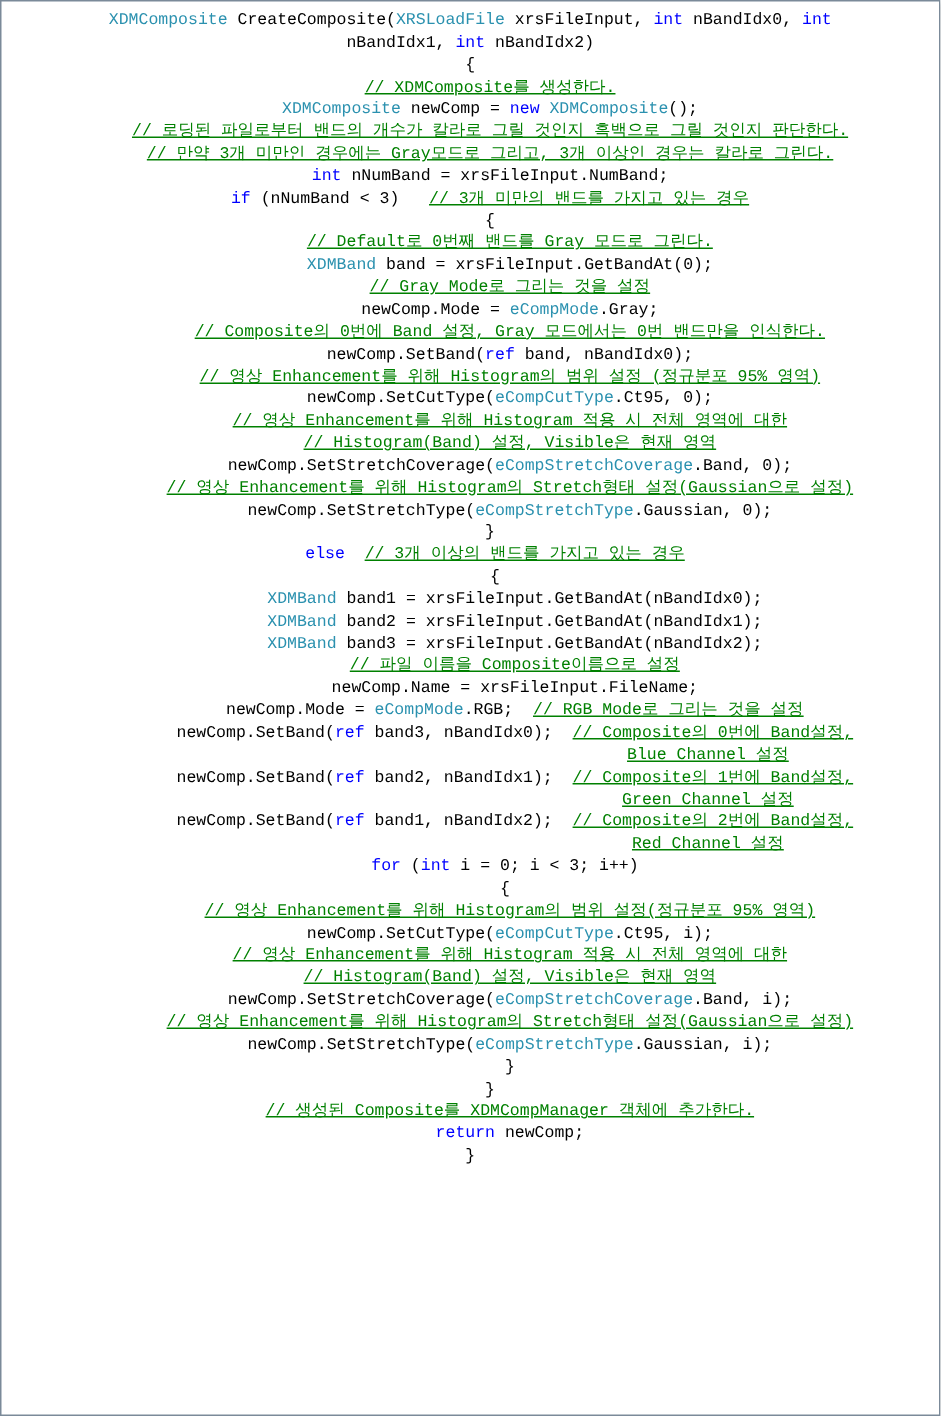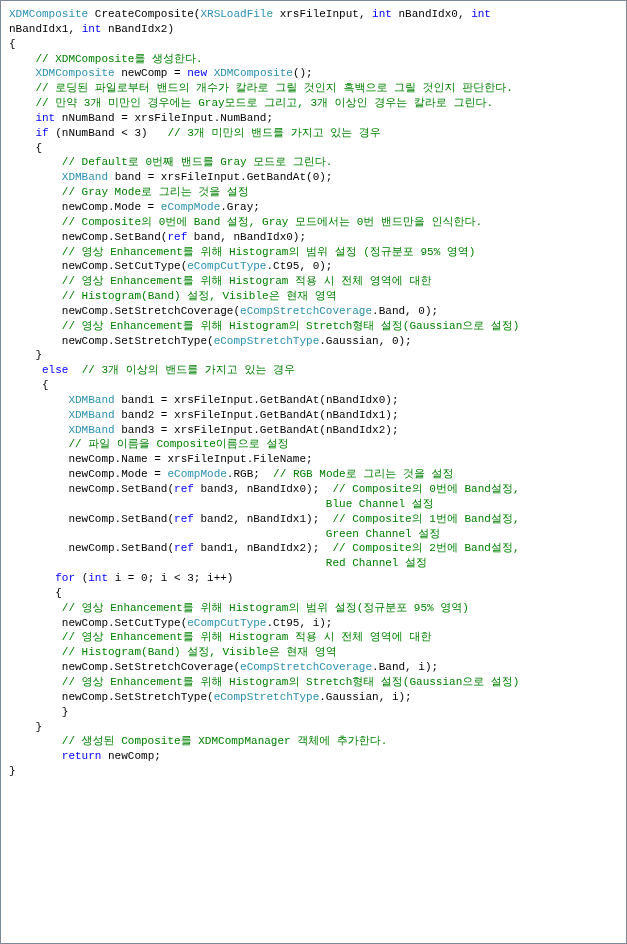--- a/index.html
+++ b/index.html
@@ -13,22 +13,23 @@
   .code-box {
     width: 627px;
     min-height: 944px;
     border: 1px solid #7b8a99;
     box-shadow: 2px 2px 3px rgba(0,0,0,0.25);
     box-sizing: border-box;
     padding: 6px 8px 18px 8px;
     white-space: pre;
     overflow: hidden;
     background: #fff;
+    text-align: center;
   }
   .kw   { color: #0000ff; }
   .typ  { color: #2b91af; }
-  .cmt  { color: #008000; }
+  .cmt  { color: #008000; text-decoration: underline; }
   .line { display: block; }
 </style>
 </head>
 <body>
 
 <div class="code-box" id="code-box"><span class="line"><span class="typ">XDMComposite</span> CreateComposite(<span class="typ">XRSLoadFile</span> xrsFileInput, <span class="kw">int</span> nBandIdx0, <span class="kw">int</span></span><span class="line">nBandIdx1, <span class="kw">int</span> nBandIdx2)</span><span class="line">{</span><span class="line">    <span class="cmt">// XDMComposite를 생성한다.</span></span><span class="line">    <span class="typ">XDMComposite</span> newComp = <span class="kw">new</span> <span class="typ">XDMComposite</span>();</span><span class="line"></span><span class="line">    <span class="cmt">// 로딩된 파일로부터 밴드의 개수가 칼라로 그릴 것인지 흑백으로 그릴 것인지 판단한다.</span></span><span class="line">    <span class="cmt">// 만약 3개 미만인 경우에는 Gray모드로 그리고, 3개 이상인 경우는 칼라로 그린다.</span></span><span class="line">    <span class="kw">int</span> nNumBand = xrsFileInput.NumBand;</span><span class="line">    <span class="kw">if</span> (nNumBand &lt; 3)   <span class="cmt">// 3개 미만의 밴드를 가지고 있는 경우</span></span><span class="line">    {</span><span class="line">        <span class="cmt">// Default로 0번째 밴드를 Gray 모드로 그린다.</span></span><span class="line">        <span class="typ">XDMBand</span> band = xrsFileInput.GetBandAt(0);</span><span class="line"></span><span class="line">        <span class="cmt">// Gray Mode로 그리는 것을 설정</span></span><span class="line">        newComp.Mode = <span class="typ">eCompMode</span>.Gray;</span><span class="line"></span><span class="line">        <span class="cmt">// Composite의 0번에 Band 설정, Gray 모드에서는 0번 밴드만을 인식한다.</span></span><span class="line">        newComp.SetBand(<span class="kw">ref</span> band, nBandIdx0);</span><span class="line">        <span class="cmt">// 영상 Enhancement를 위해 Histogram의 범위 설정 (정규분포 95% 영역)</span></span><span class="line">        newComp.SetCutType(<span class="typ">eCompCutType</span>.Ct95, 0);</span><span class="line">        <span class="cmt">// 영상 Enhancement를 위해 Histogram 적용 시 전체 영역에 대한</span></span><span class="line">        <span class="cmt">// Histogram(Band) 설정, Visible은 현재 영역</span></span><span class="line">        newComp.SetStretchCoverage(<span class="typ">eCompStretchCoverage</span>.Band, 0);</span><span class="line">        <span class="cmt">// 영상 Enhancement를 위해 Histogram의 Stretch형태 설정(Gaussian으로 설정)</span></span><span class="line">        newComp.SetStretchType(<span class="typ">eCompStretchType</span>.Gaussian, 0);</span><span class="line">    }</span><span class="line"></span><span class="line">     <span class="kw">else</span>  <span class="cmt">// 3개 이상의 밴드를 가지고 있는 경우</span></span><span class="line">     {</span><span class="line">         <span class="typ">XDMBand</span> band1 = xrsFileInput.GetBandAt(nBandIdx0);</span><span class="line">         <span class="typ">XDMBand</span> band2 = xrsFileInput.GetBandAt(nBandIdx1);</span><span class="line">         <span class="typ">XDMBand</span> band3 = xrsFileInput.GetBandAt(nBandIdx2);</span><span class="line">         <span class="cmt">// 파일 이름을 Composite이름으로 설정</span></span><span class="line">         newComp.Name = xrsFileInput.FileName;</span><span class="line"></span><span class="line">         newComp.Mode = <span class="typ">eCompMode</span>.RGB;  <span class="cmt">// RGB Mode로 그리는 것을 설정</span></span><span class="line">         newComp.SetBand(<span class="kw">ref</span> band3, nBandIdx0);  <span class="cmt">// Composite의 0번에 Band설정,</span></span><span class="line">                                                <span class="cmt">Blue Channel 설정</span></span><span class="line">         newComp.SetBand(<span class="kw">ref</span> band2, nBandIdx1);  <span class="cmt">// Composite의 1번에 Band설정,</span></span><span class="line">                                                <span class="cmt">Green Channel 설정</span></span><span class="line">         newComp.SetBand(<span class="kw">ref</span> band1, nBandIdx2);  <span class="cmt">// Composite의 2번에 Band설정,</span></span><span class="line">                                                <span class="cmt">Red Channel 설정</span></span><span class="line"></span><span class="line">       <span class="kw">for</span> (<span class="kw">int</span> i = 0; i &lt; 3; i++)</span><span class="line">       {</span><span class="line">        <span class="cmt">// 영상 Enhancement를 위해 Histogram의 범위 설정(정규분포 95% 영역)</span></span><span class="line">        newComp.SetCutType(<span class="typ">eCompCutType</span>.Ct95, i);</span><span class="line">        <span class="cmt">// 영상 Enhancement를 위해 Histogram 적용 시 전체 영역에 대한</span></span><span class="line">        <span class="cmt">// Histogram(Band) 설정, Visible은 현재 영역</span></span><span class="line">        newComp.SetStretchCoverage(<span class="typ">eCompStretchCoverage</span>.Band, i);</span><span class="line">        <span class="cmt">// 영상 Enhancement를 위해 Histogram의 Stretch형태 설정(Gaussian으로 설정)</span></span><span class="line">        newComp.SetStretchType(<span class="typ">eCompStretchType</span>.Gaussian, i);</span><span class="line">        }</span><span class="line">    }</span><span class="line">        <span class="cmt">// 생성된 Composite를 XDMCompManager 객체에 추가한다.</span></span><span class="line">        <span class="kw">return</span> newComp;</span><span class="line">}</span></div>
 
 </body></html>

